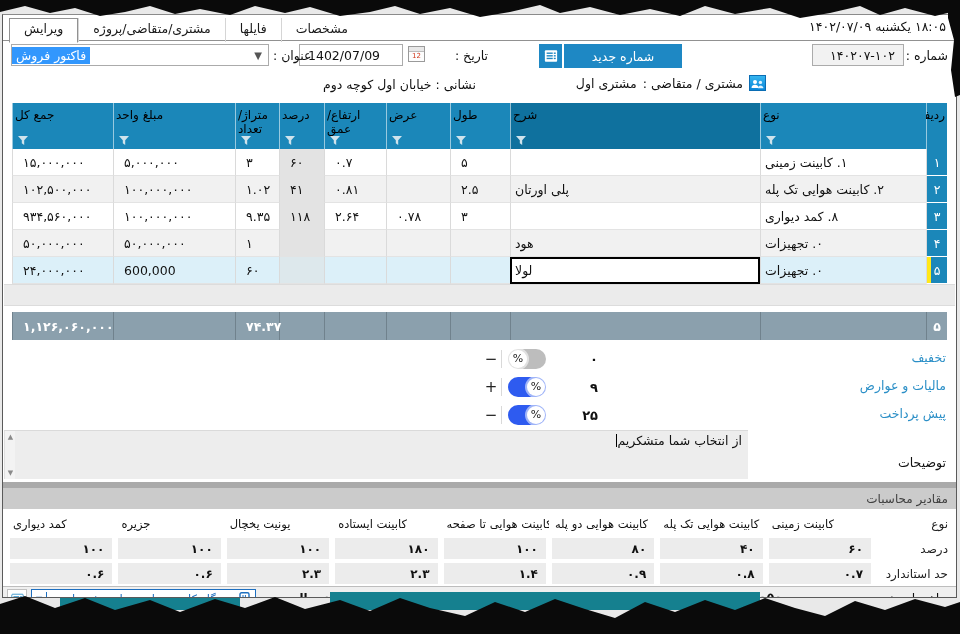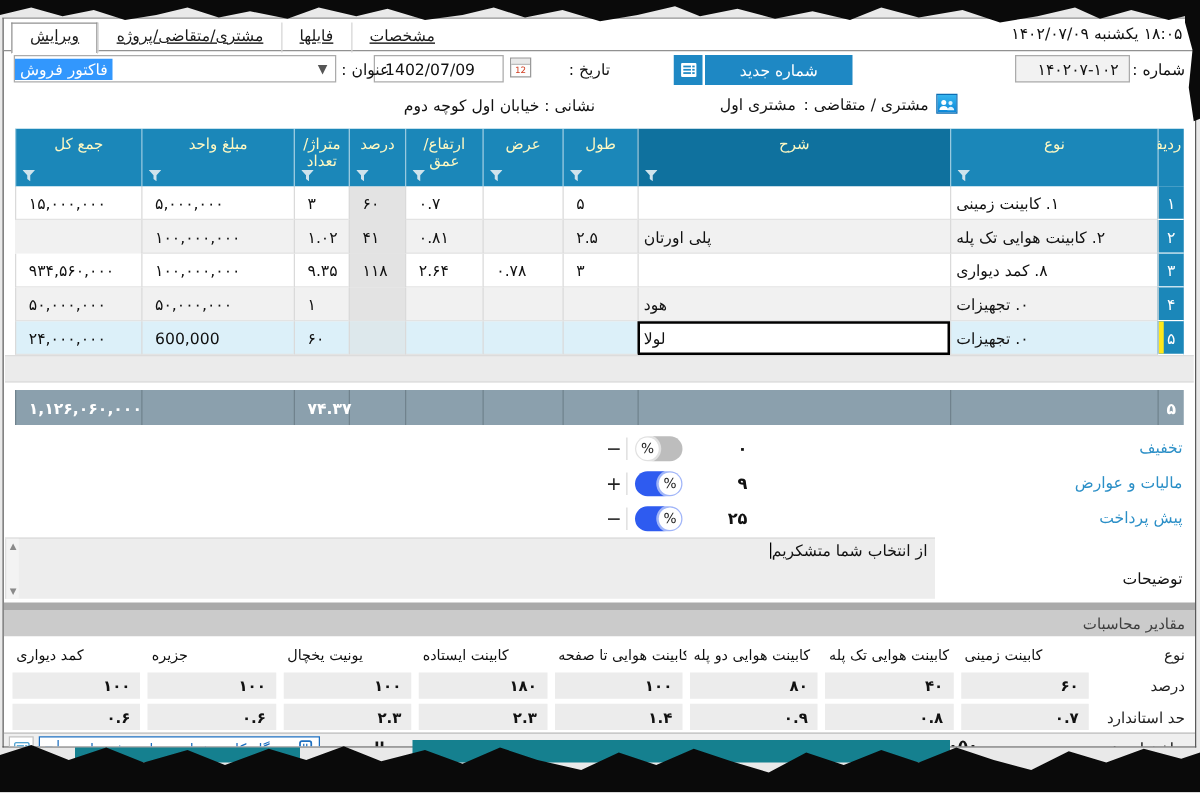--- a/index.html
+++ b/index.html
@@ -13,21 +13,21 @@
   .torn.top { top:0; height:100px; }
   .torn.bottom { bottom:0; height:44px; }
 
   
   #win { position:absolute; top:14px; left:2px; width:955px; height:584px;
          background:#fff; border:1px solid #5a5a5a; border-top-color:#8a8a8a;
          display:flex; flex-direction:column; overflow:hidden; }
 
   
   .tabstrip { position:relative; height:26px; border-bottom:1px solid #919191; background:#fff; flex:0 0 auto; }
-  .tabs { position:absolute; left:6px; top:3px; height:24px; display:flex; direction:ltr;text-decoration:underline; }
+  .tabs { position:absolute; left:6px; top:3px; height:24px; display:flex; direction:ltr; }
   .tab { padding:3px 14px 0; font-size:12.5px; color:#1a1a1a; border-left:1px solid #d5d5d5; cursor:default; }
   .tab:first-child { border-left:none; }
   .tab.active { background:#fff; border:1px solid #919191; border-bottom:1px solid #fff; margin-bottom:-1px; padding-top:2px; }
   .datetime { position:absolute; right:10px; top:4px; font-size:12.5px; color:#111; letter-spacing:.2px; }
 
   
   .hdr { position:relative; height:30px; flex:0 0 auto; }
   .lbl { font-size:12.5px; color:#111; position:absolute; top:7px; }
   .fld { position:absolute; top:3px; height:22px; border:1px solid #ababab; background:#f4f4f4;
          font-size:12.5px; color:#111; display:flex; align-items:center; }
@@ -44,21 +44,21 @@
   #title-combo .val { margin-right:auto; background:#3297fd; color:#fff; font-size:12.5px; padding:1px 4px; }
 
   
   .cust { position:relative; height:28px; flex:0 0 auto; font-size:12.5px; color:#111; }
   .cust-right { position:absolute; right:190px; top:4px; display:flex; align-items:center; gap:6px; }
   .addr { position:absolute; right:480px; top:6px; }
 
   
   .table { flex:0 0 auto; margin:4px 9px 0 9px; direction:rtl; }
   .grid { display:grid; grid-template-columns:21px 166px 250px 60px 64px 62px 45px 44px 122px minmax(0,1fr); direction:rtl; }
-  .th { position:relative; background:#1b87b9; color:#fef9c3; font-size:12px; line-height:1.2; text-align:center;
+  .th { position:relative; background:#1b87b9; color:#000000; font-size:12px; line-height:1.2; text-align:left;
         padding:5px 2px 14px; border-left:1px solid rgba(255,255,255,.55); height:46px; cursor:default; }
   .th.c-desc { background:#0f719e; }
   .th .funnel { position:absolute; left:5px; bottom:4px; cursor:pointer; }
   .tr { display:grid; grid-template-columns:21px 166px 250px 60px 64px 62px 45px 44px 122px minmax(0,1fr); direction:rtl;
         height:27px; background:#fff; }
   .tr:nth-child(even) { background:#f1f1f1; }
   .tr.selected { background:#dcf0f9; }
   .td { font-size:12.5px; color:#111; border-left:1px solid #dadada; border-bottom:1px solid #e3e3e3;
         display:flex; align-items:center; overflow:hidden; white-space:nowrap; }
   .td.c-num { background:#1b87b9; color:#fff; justify-content:center; border-bottom:1px solid #fff; position:relative; }
@@ -250,20 +250,21 @@
           <div class="tr">
             <div class="td c-num">۲</div>
             <div class="td c-type">۲. کابینت هوایی تک پله</div>
             <div class="td c-desc">پلی اورتان</div>
             <div class="td c-len">۲.۵</div>
             <div class="td c-wid"></div>
             <div class="td c-hgt">۰.۸۱</div>
             <div class="td c-pct">۴۱</div>
             <div class="td c-qty">۱.۰۲</div>
             <div class="td c-unit">۱۰۰,۰۰۰,۰۰۰</div>
+            <div class="td c-total">۱۰۲,۵۰۰,۰۰۰</div>
           </div>
           <div class="tr">
             <div class="td c-num">۳</div>
             <div class="td c-type">۸. کمد دیواری</div>
             <div class="td c-desc"></div>
             <div class="td c-len">۳</div>
             <div class="td c-wid">۰.۷۸</div>
             <div class="td c-hgt">۲.۶۴</div>
             <div class="td c-pct">۱۱۸</div>
             <div class="td c-qty">۹.۳۵</div>

